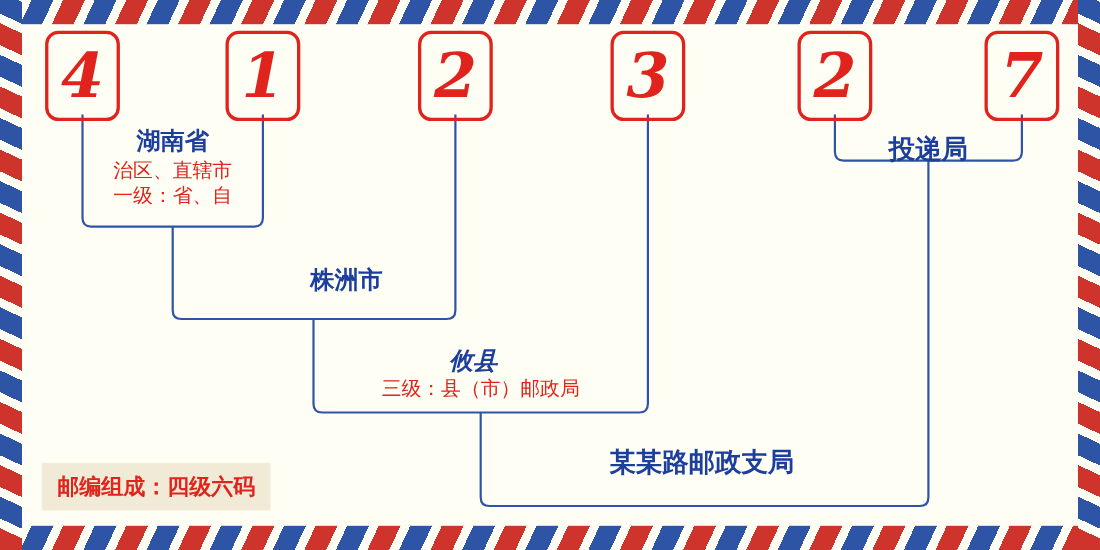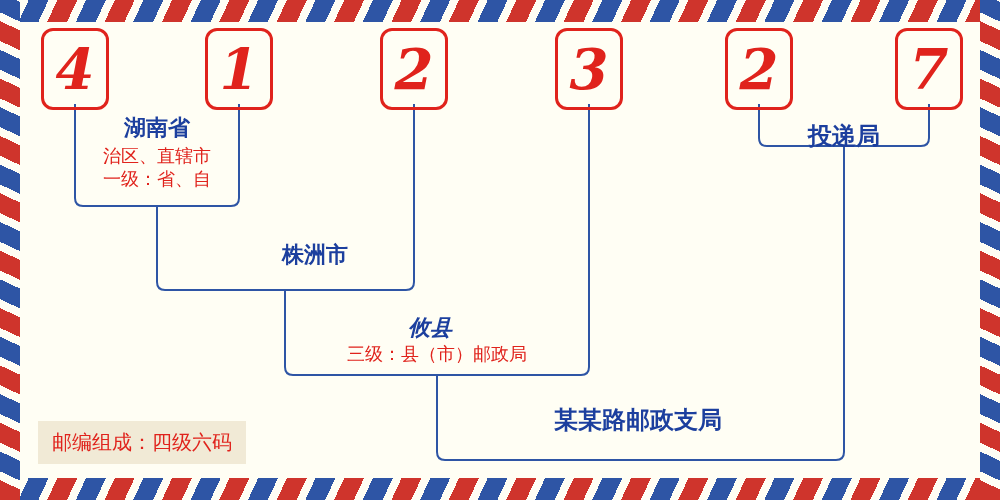--- a/index.html
+++ b/index.html
@@ -50,21 +50,21 @@
     white-space:nowrap; text-align:right;
   }
   .blue-name { color:#1c3f9e; font-weight:bold; font-size:22px; }
   .blue-name-sm { color:#1c3f9e; font-weight:bold; font-size:24px;margin-top:10px; }
   .red-desc { color:#e0231c; font-size:18px; line-height:23px; }
   .red-desc span { display:block; }
 
   .footer-note {
     position:absolute; left:38px; top:421px;
     background:#f1ead6;
-    color:#e0231c; font-weight:normal; font-size:20px;
+    color:#e0231c; font-weight:bold; font-size:20px;
     padding:8px 14px;
     white-space:nowrap;
   }
 </style>
 </head>
 <body>
 
 <div class="canvas">
 
   <div class="border-h border-top"></div>

